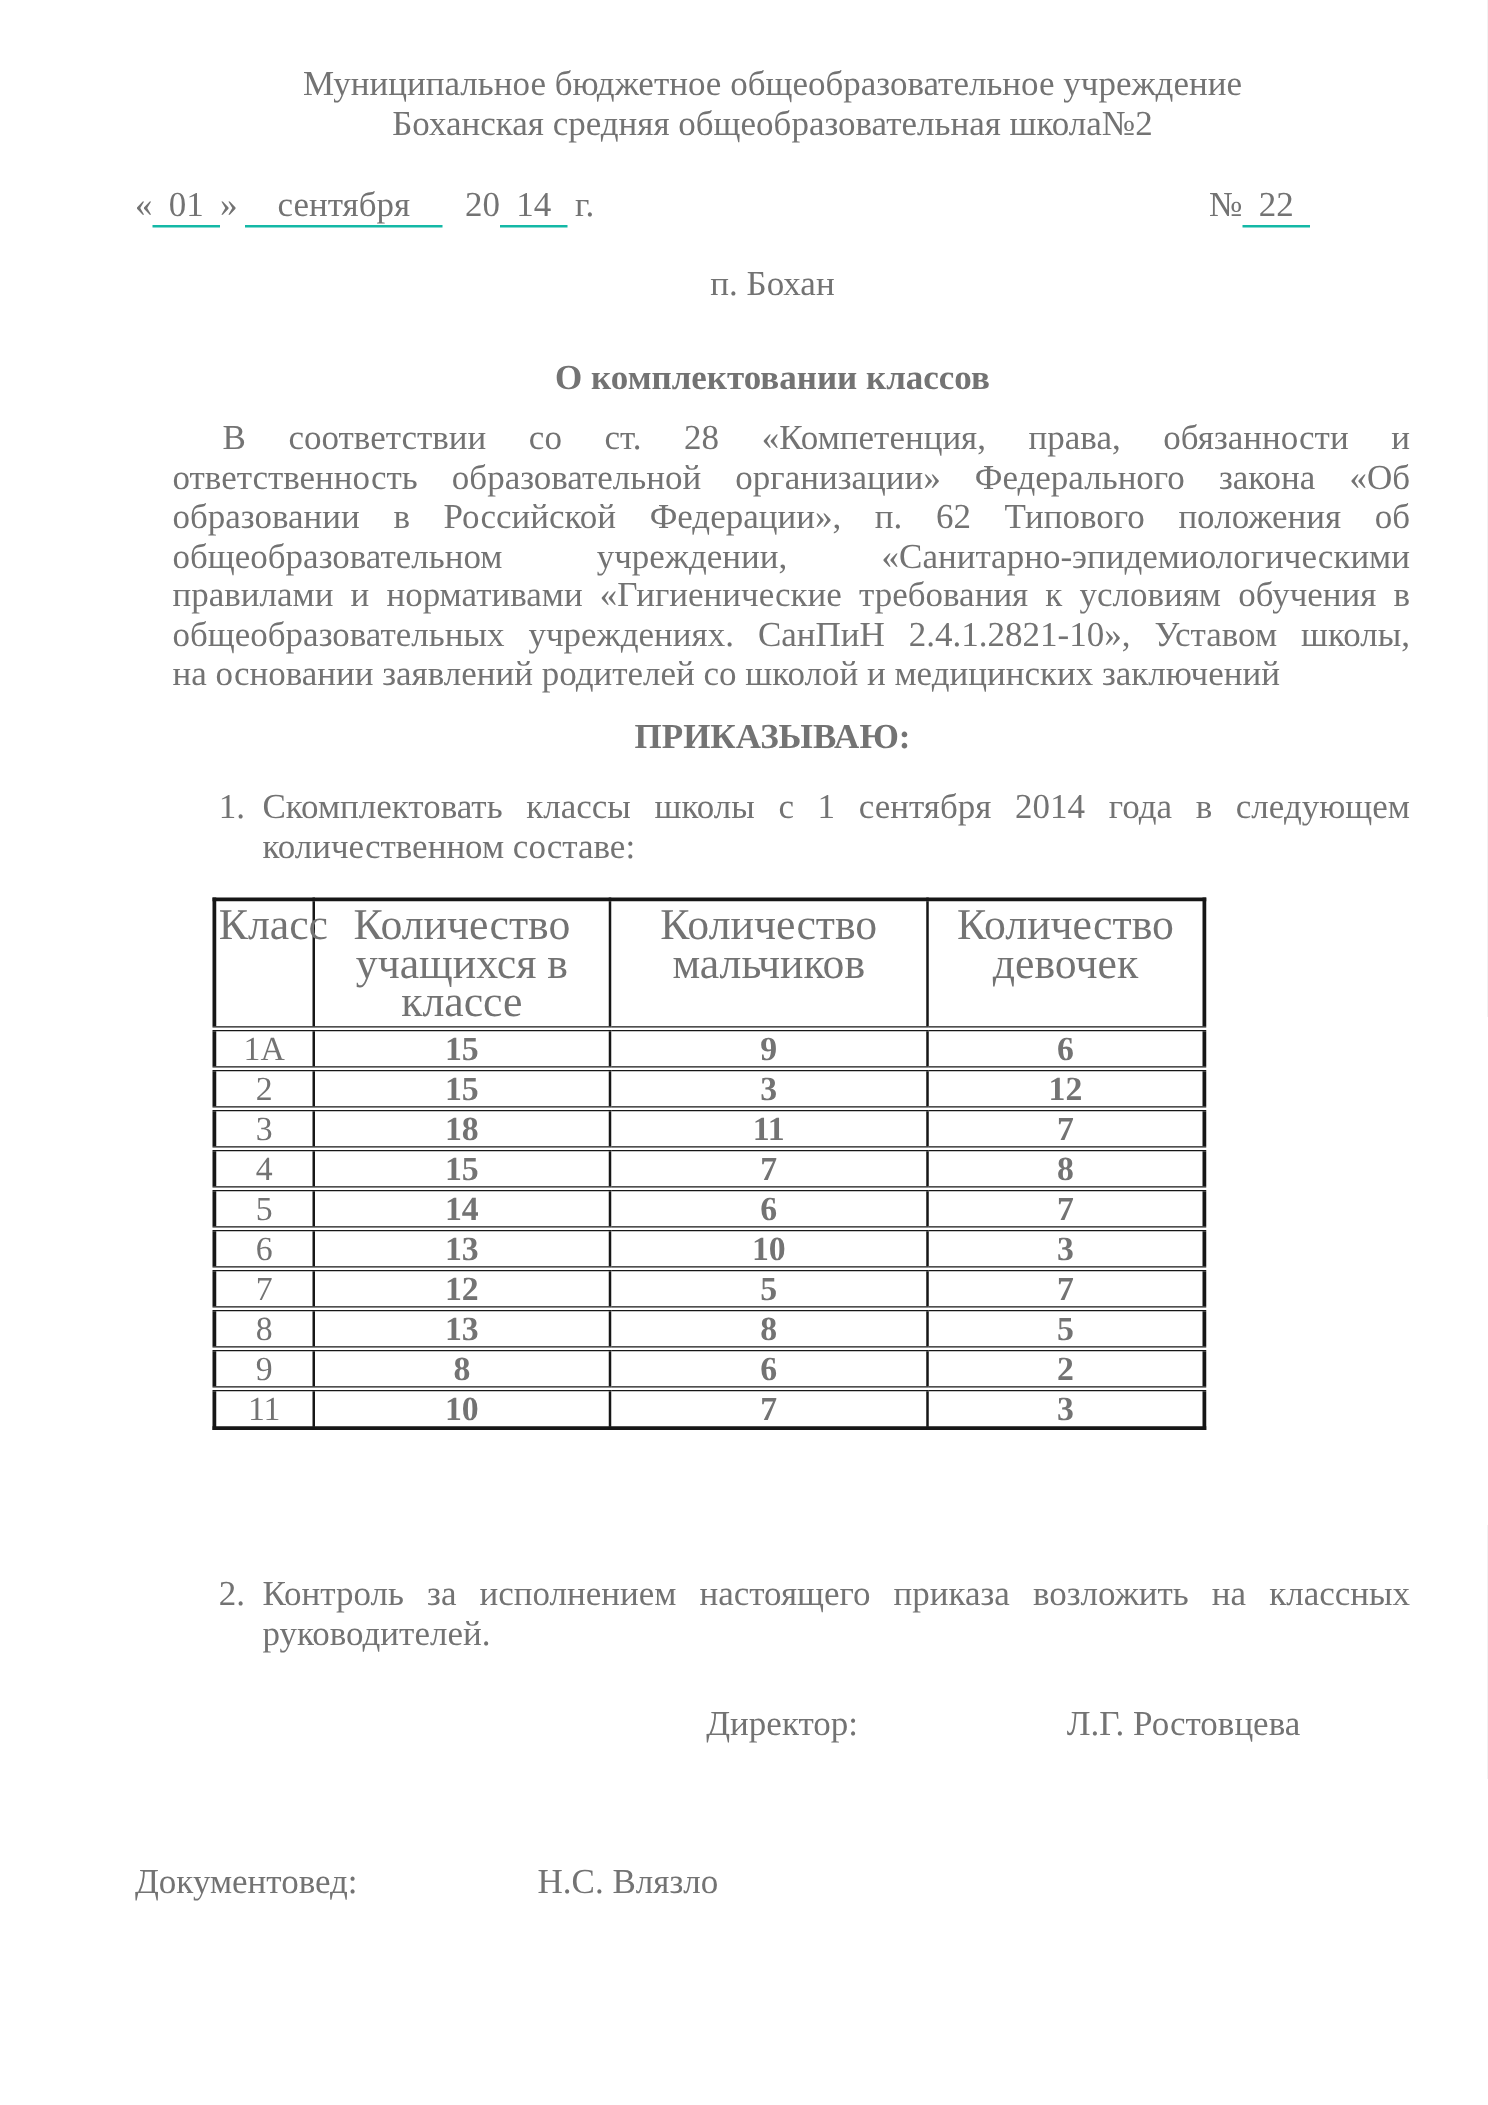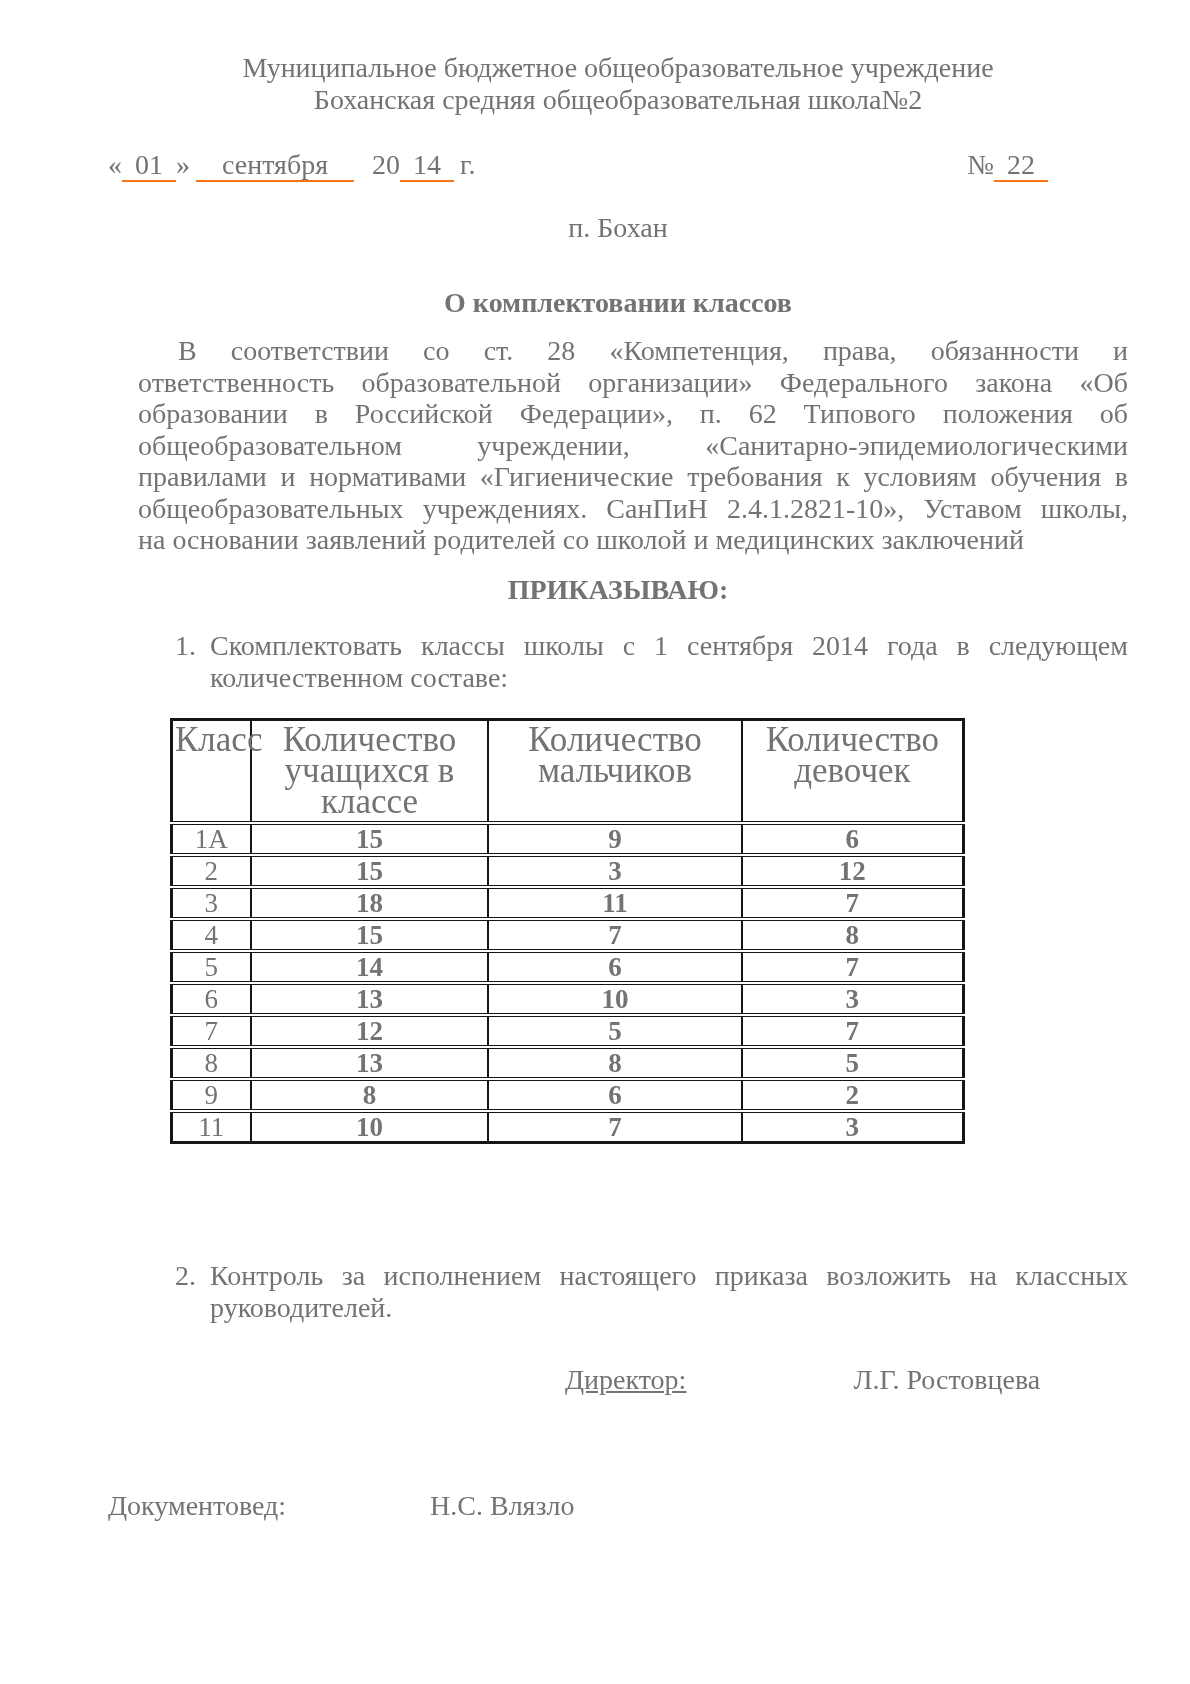--- a/index.html
+++ b/index.html
@@ -22,21 +22,21 @@
   .date-row {
     margin-top: 32px;
     display: flex;
     justify-content: space-between;
     align-items: baseline;
     line-height: 34px;
   }
   .date-right { margin-right: 80px; }
   .blank {
     display: inline-block;
-    border-bottom: 2px solid #f97316;
+    border-bottom: 2px solid #14b8a6;
     padding: 0 13px;
     line-height: 30px;
   }
   .blank.month { padding: 0 26px; margin: 0 10px 0 6px; }
   .blank.year { margin-right: 6px; }
   .century { margin-left: 8px; }
 
   .place-line { margin-top: 30px; text-align: center; }
   .subject-title { margin-top: 43px; text-align: center; font-weight: bold; }
 
@@ -78,21 +78,21 @@
     height: 32px;
     line-height: 28px;
     font-size: 27px;
     padding: 0 2px;
   }
   table.classes td:not(:first-child) { font-weight: bold; }
   table.classes tr:last-child td { border-bottom: none; }
 
   .sig-row { line-height: 32px; }
   .sig-director { margin-top: 40px; }
-  .sig-director .sig-role { margin-left: 457px; text-decoration: underline; }
+  .sig-director .sig-role { margin-left: 457px; }
   .sig-director .sig-name { margin-left: 160px; }
   .sig-documentovod { margin-top: 94px; }
   .sig-documentovod .sig-name { margin-left: 137px; }
 </style>
 </head>
 <body>
 
 <div class="page">
 
   <div class="org-line">Муниципальное бюджетное общеобразовательное учреждение</div>

